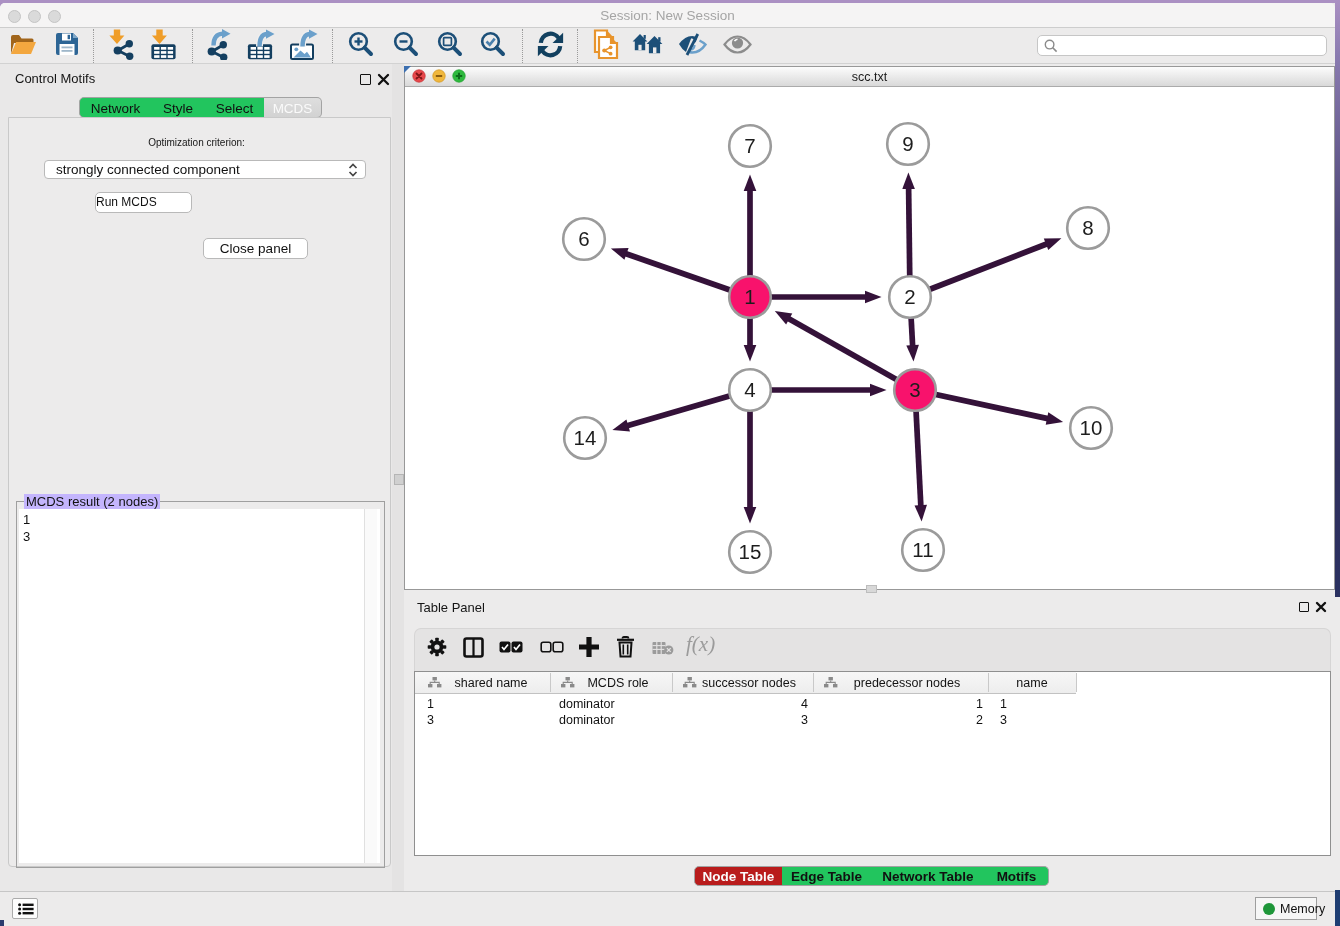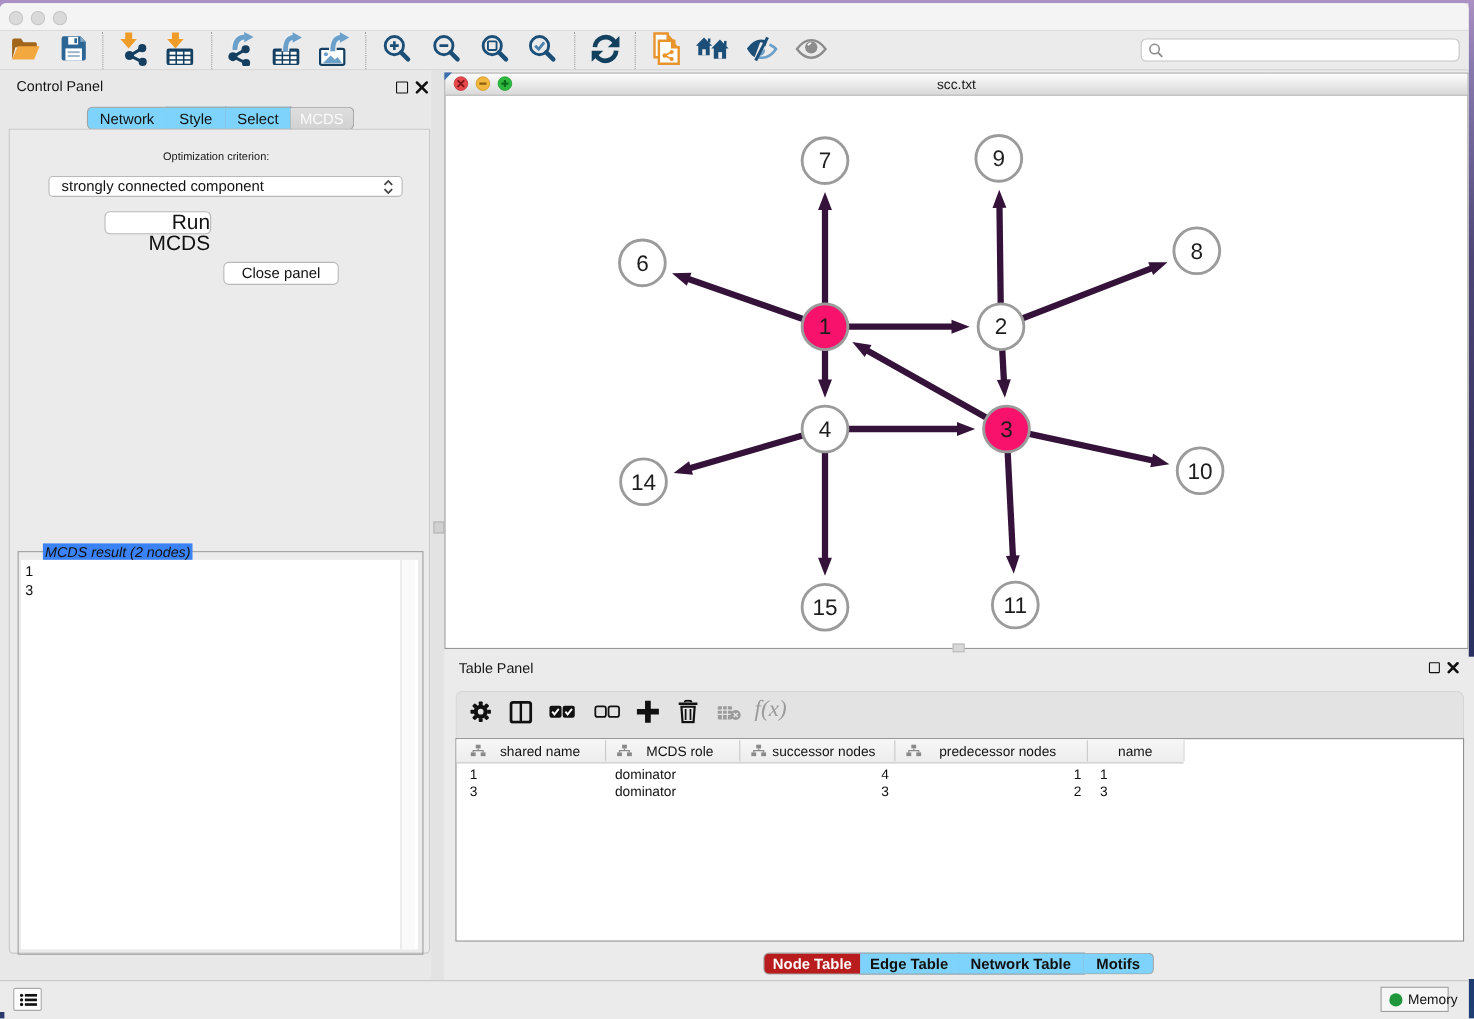--- a/index.html
+++ b/index.html
@@ -2,37 +2,38 @@
 <html><head>
 <meta charset="utf-8">
 <style>
   html,body{margin:0;padding:0;}
   body{width:1340px;height:926px;position:relative;overflow:hidden;
        font-family:"Liberation Sans", sans-serif;background:#ecebeb;-webkit-font-smoothing:antialiased;}
   .abs{position:absolute;}
   .tl-gray{width:11px;height:11px;border-radius:50%;background:#dadada;border:1px solid #c4c4c4;}
   .sep{border-left:1px dotted #9a9a9a;width:0;height:34px;top:29px;}
   .hdrbtn-sq{width:9px;height:9px;border:1.6px solid #111;border-radius:1px;}
-  .tabbox{box-sizing:border-box;border:1px solid #a3a3a3;background:#7dd3fc;color:#111;
+  .tabbox{box-sizing:border-box;border:1px solid #a3a3a3;background:#22c55e;color:#111;
           font-size:13.5px;text-align:center;}
 </style>
 </head>
 <body>
 
 <div class="abs" style="left:0;top:0;width:1340px;height:3px;background:#ab90c3;"></div>
 <div class="abs" style="left:0;top:0;width:8px;height:10px;background:#ab90c3;"></div>
 <div class="abs" style="right:0;top:0;width:5px;height:926px;background:linear-gradient(#ab90c3 0%,#8a7bb0 6%,#4d4677 25%,#31305e 50%,#233263 80%,#1d3e74 100%);"></div>
 <div class="abs" style="left:0;top:919px;width:4px;height:7px;background:#2b3b6e;"></div>
 
 <div class="abs" style="left:0;top:3px;width:1335px;height:923px;background:#ecebeb;border-radius:5px 5px 0 0;"></div>
 
 <div class="abs" style="left:0;top:3px;width:1335px;height:24px;background:#f5f4f4;border-bottom:1px solid #cdcdcd;border-radius:5px 5px 0 0;">
   <div class="abs tl-gray" style="left:8px;top:7px;"></div>
   <div class="abs tl-gray" style="left:28px;top:7px;"></div>
   <div class="abs tl-gray" style="left:48px;top:7px;"></div>
+  <div class="abs" style="left:0;top:5px;width:1335px;text-align:center;font-size:13.5px;color:#a5a5a5;">Session: New Session</div>
 </div>
 
 <div class="abs" style="left:0;top:28px;width:1335px;height:35px;background:#ecebeb;border-bottom:1px solid #d2d2d2;"></div>
 <div class="abs sep" style="left:93px;"></div>
 <div class="abs sep" style="left:192px;"></div>
 <div class="abs sep" style="left:332px;"></div>
 <div class="abs sep" style="left:522px;"></div>
 <div class="abs sep" style="left:577px;"></div>
 
 <svg class="abs" style="left:8px;top:31px" width="29" height="27" viewBox="0 0 29 27">
@@ -184,44 +185,44 @@
 </svg>
 
 <div class="abs" style="left:1037px;top:35px;width:288px;height:19px;background:#fff;border:1px solid #c6c6c6;border-radius:5px;">
   <svg class="abs" style="left:6px;top:3px" width="14" height="14" viewBox="0 0 14 14">
     <circle cx="5.6" cy="5.6" r="4.3" fill="none" stroke="#8a8a8a" stroke-width="1.4"></circle>
     <line x1="8.8" y1="8.8" x2="12.6" y2="12.6" stroke="#8a8a8a" stroke-width="1.6"></line>
   </svg>
 </div>
 
 <div class="abs" style="left:0;top:64px;width:392px;height:827px;background:#e9e8e8;"></div>
-<div class="abs" style="left:15px;top:71px;font-size:13px;color:#151515;">Control Panel</div>
+<div class="abs" style="left:15px;top:71px;font-size:13px;color:#151515;">Control Motifs</div>
 <div class="abs hdrbtn-sq" style="left:360px;top:74px;"></div>
 <svg class="abs" style="left:377px;top:73px" width="13" height="13" viewBox="0 0 13 13">
     <path d="M2 2 L11 11 M11 2 L2 11" stroke="#111" stroke-width="2.3" stroke-linecap="round"></path>
   </svg>
 
 <div class="abs tabbox" style="left:79px;top:97px;width:73px;height:21px;line-height:21px;border-radius:5px 0 0 5px;">Network</div>
 <div class="abs tabbox" style="left:151px;top:97px;width:55px;height:21px;line-height:21px;border-left:none;">Style</div>
 <div class="abs tabbox" style="left:205px;top:97px;width:60px;height:21px;line-height:21px;border-left:none;">Select</div>
 <div class="abs tabbox" style="left:264px;top:97px;width:58px;height:21px;line-height:21px;border-left:none;border-radius:0 5px 5px 0;background:linear-gradient(#dedede,#d2d2d2);color:#fafafa;">MCDS</div>
 
 <div class="abs" style="left:8px;top:117px;width:381px;height:748px;background:#ecebeb;border:1px solid #c9c9c9;border-radius:0 0 4px 4px;"></div>
 <div class="abs" style="left:8px;top:137px;width:377px;text-align:center;font-size:10px;color:#161616;">Optimization criterion:</div>
 <div class="abs" style="left:44px;top:160px;width:309px;height:17px;background:#fff;border:1px solid #b9b9b9;border-radius:4px;font-size:13.5px;color:#111;line-height:17px;padding-left:11px;box-sizing:content-box;">strongly connected component
   <svg class="abs" style="right:7px;top:2px" width="10" height="14" viewBox="0 0 10 14">
     <path d="M1.5 5 L5 1.5 L8.5 5" fill="none" stroke="#444" stroke-width="1.7"></path>
     <path d="M1.5 9 L5 12.5 L8.5 9" fill="none" stroke="#444" stroke-width="1.7"></path>
   </svg>
 </div>
-<div class="abs" style="left:95px;top:192px;width:95px;height:19px;background:#fff;border:1px solid #b9b9b9;border-radius:5px;font-size:19px;color:#111;line-height:19px;text-align:right;">Run MCDS</div>
+<div class="abs" style="left:95px;top:192px;width:95px;height:19px;background:#fff;border:1px solid #b9b9b9;border-radius:5px;font-size:12px;color:#111;line-height:19px;text-align:left;">Run MCDS</div>
 <div class="abs" style="left:203px;top:192px;width:103px;height:19px;background:#fff;border:1px solid #b9b9b9;border-radius:5px;font-size:13.5px;color:#111;line-height:19px;text-align:center;margin-top:46px;">Close panel</div>
 
 <div class="abs" style="left:16px;top:501px;width:367px;height:365px;border:1px solid #9f9f9f;"></div>
-<div class="abs" style="left:39px;top:494px;background:#3b82f6;font-size:13px;color:#111;padding:0 2px;font-style:italic;">MCDS result (2 nodes)</div>
+<div class="abs" style="left:24px;top:494px;background:#c4b5fd;font-size:13px;color:#111;padding:0 2px;">MCDS result (2 nodes)</div>
 <div class="abs" style="left:19px;top:509px;width:361px;height:354px;background:#fff;"></div>
 <div class="abs" style="left:364px;top:509px;width:12px;height:354px;background:#fafafa;border-left:1px solid #e0e0e0;"></div>
 <div class="abs" style="left:23px;top:512px;font-size:13px;color:#111;line-height:16.5px;">1<br>3</div>
 
 <div class="abs" style="left:392px;top:64px;width:12px;height:827px;background:#e4e3e3;"></div>
 <div class="abs" style="left:394px;top:474px;width:8px;height:9px;background:#d0d0d0;border:1px solid #b5b5b5;"></div>
 
 <div class="abs" style="left:404px;top:66px;width:931px;height:524px;background:#fff;border:1px solid #989898;box-sizing:border-box;"></div>
 <div class="abs" style="left:405px;top:67px;width:929px;height:19px;background:linear-gradient(#fcfcfc,#d9d9d9);border-bottom:1px solid #ababab;"></div>
 <div class="abs" style="left:404px;top:66px;width:0;height:0;border-top:7px solid #3c6fb0;border-right:7px solid transparent;"></div>

